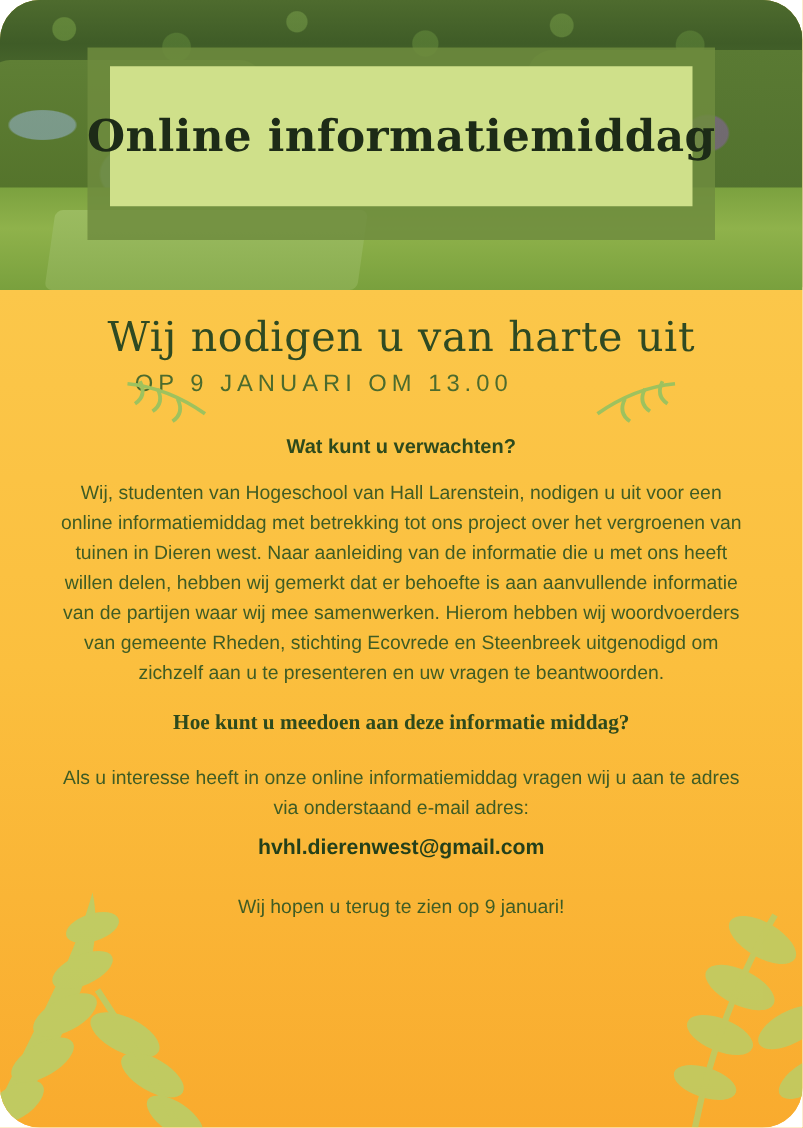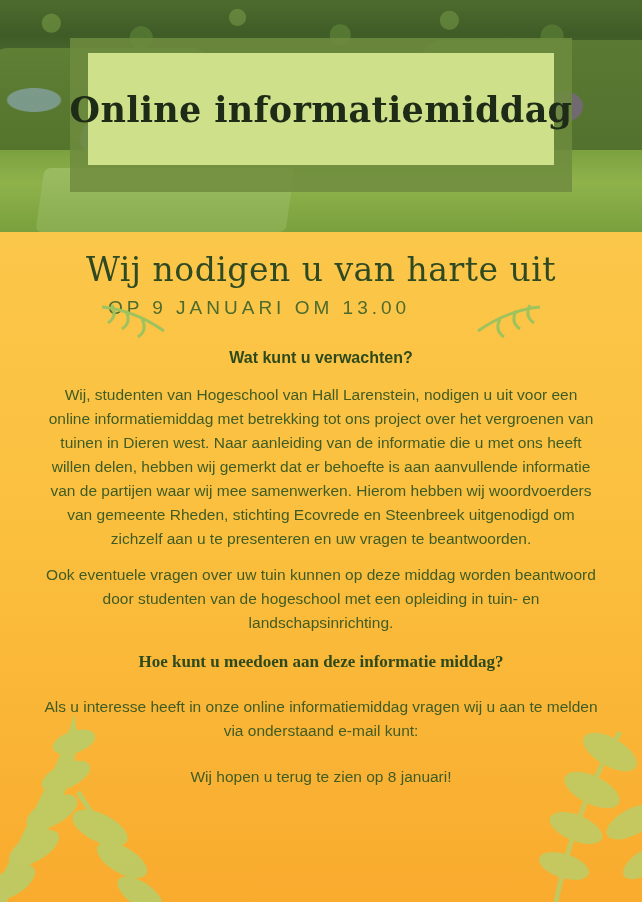--- a/index.html
+++ b/index.html
@@ -13,20 +13,21 @@
     height: 902px;
     font-family: "Liberation Sans", sans-serif;
     overflow: hidden;
   }
   .poster {
     position: relative;
     width: 642px;
     height: 902px;
     overflow: hidden;
     background: #f7b733;
+    border-radius: 32px;
   }
 
   
   .photo {
     position: absolute;
     top: 0; left: 0;
     width: 642px;
     height: 232px;
     overflow: hidden;
     background: linear-gradient(#5c7b34, #47682c);
@@ -256,19 +257,19 @@
         <path d="M4 10 C24 12 46 20 66 34"></path>
         <path d="M14 8 C18 16 16 22 10 26"></path>
         <path d="M28 14 C32 22 30 28 24 32"></path>
         <path d="M44 22 C48 30 46 36 40 40"></path>
       </g>
     </svg>
 
     <div class="content">
       <div class="h-sub">Wat kunt u verwachten?</div>
       <p class="para">Wij, studenten van Hogeschool van Hall Larenstein, nodigen u uit voor een online informatiemiddag met betrekking tot ons project over het vergroenen van tuinen in Dieren west. Naar aanleiding van de informatie die u met ons heeft willen delen, hebben wij gemerkt dat er behoefte is aan aanvullende informatie van de partijen waar wij mee samenwerken. Hierom hebben wij woordvoerders van gemeente Rheden, stichting Ecovrede en Steenbreek uitgenodigd om zichzelf aan u te presenteren en uw vragen te beantwoorden.</p>
-      <p class="para">Ook eventuele vragen over uw tuin kunnen op deze middag worden beantwoord door studenten van de hogeschool met een opleiding in tuin- en landschapsinrichting.</p>
       <div class="h-sub2">Hoe kunt u meedoen aan deze informatie middag?</div>
-      <p class="para">Als u interesse heeft in onze online informatiemiddag vragen wij u aan te melden via onderstaand e-mail kunt:</p>
-      <p class="para closing">Wij hopen u terug te zien op 8 januari!</p>
+      <p class="para">Als u interesse heeft in onze online informatiemiddag vragen wij u aan te adres via onderstaand e-mail adres:</p>
+      <div class="email">hvhl.dierenwest@gmail.com</div>
+      <p class="para closing">Wij hopen u terug te zien op 9 januari!</p>
     </div>
   </div>
 </div>
 
 </body></html>

